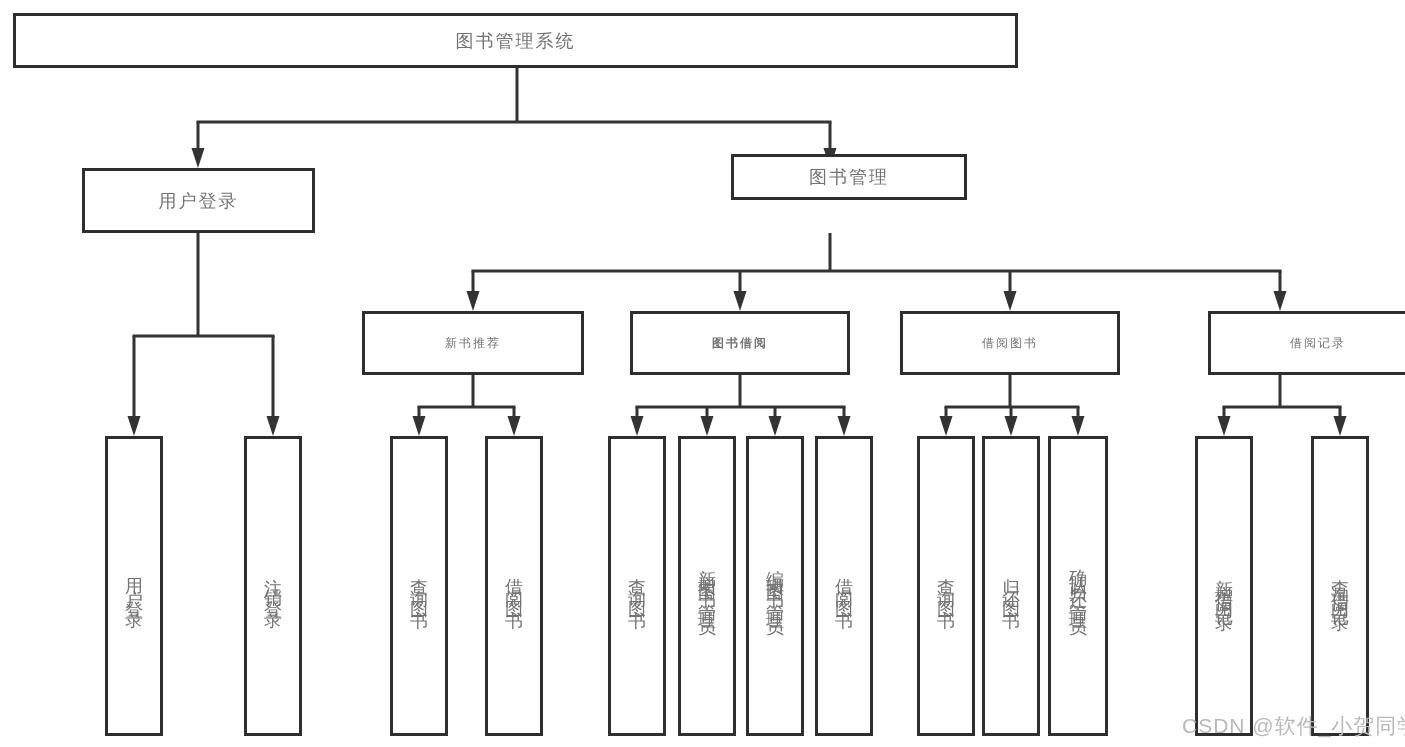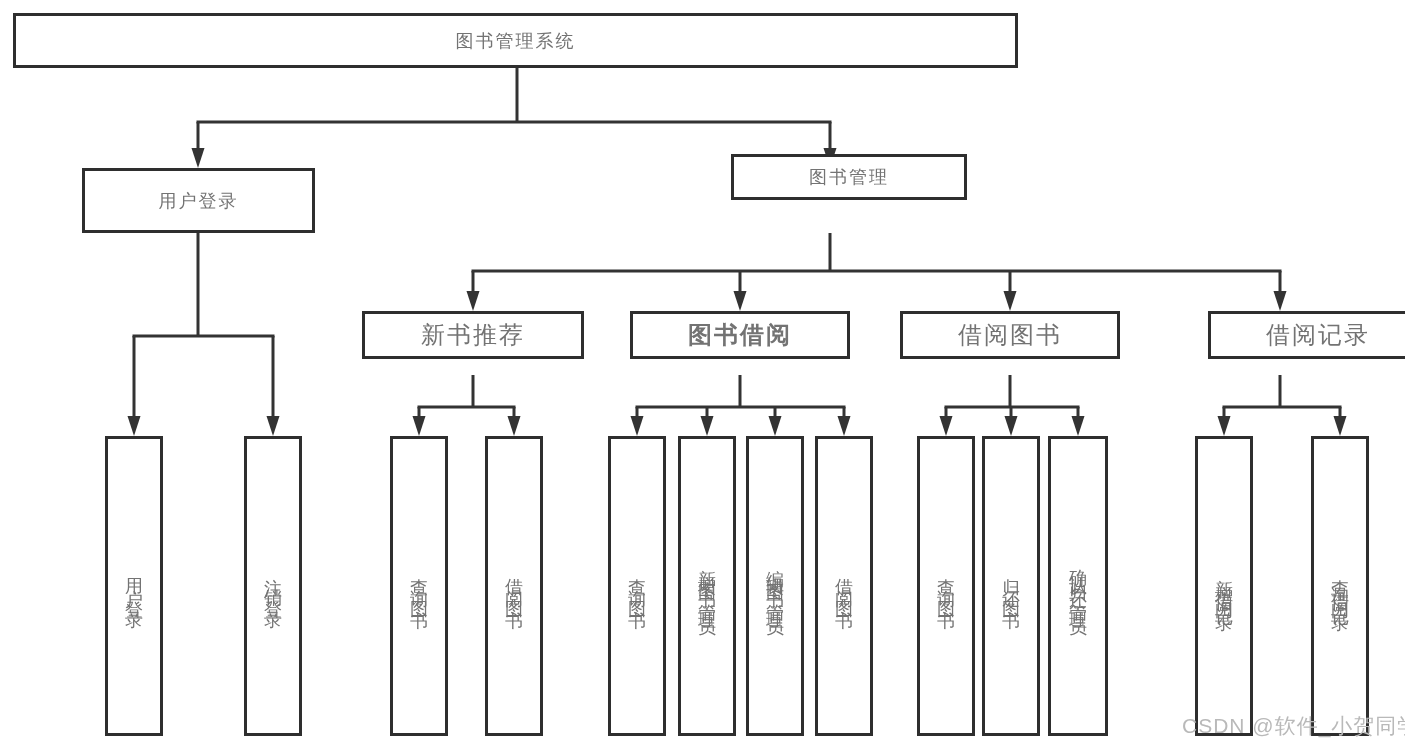--- a/index.html
+++ b/index.html
@@ -25,21 +25,21 @@
     align-items: center;
     justify-content: center;
     color: #737373;
     font-size: 18px;
     letter-spacing: 2px;
     white-space: nowrap;
   }
   .root-box    { left: 13px;  top: 13px;  width: 1005px; height: 55px; }
   .l2a         { left: 82px;  top: 168px; width: 233px;  height: 65px; }
   .l2b         { left: 712px; top: 154px; width: 236px;  height: 46px; margin-left: 19px; }
-  .l3          { top: 311px; height: 48px; font-size: 24px; }
+  .l3          { top: 311px; height: 64px; font-size: 12px; }
   .l3a { left: 362px;  width: 222px; }
   .l3b { left: 630px;  width: 220px; font-weight: bold; }
   .l3c { left: 900px;  width: 220px; }
   .l3d { left: 1170px; width: 220px; margin-left: 38px; }
   .leaf {
     top: 436px;
     height: 300px;
     width: 58px;
     font-size: 18px;
   }

